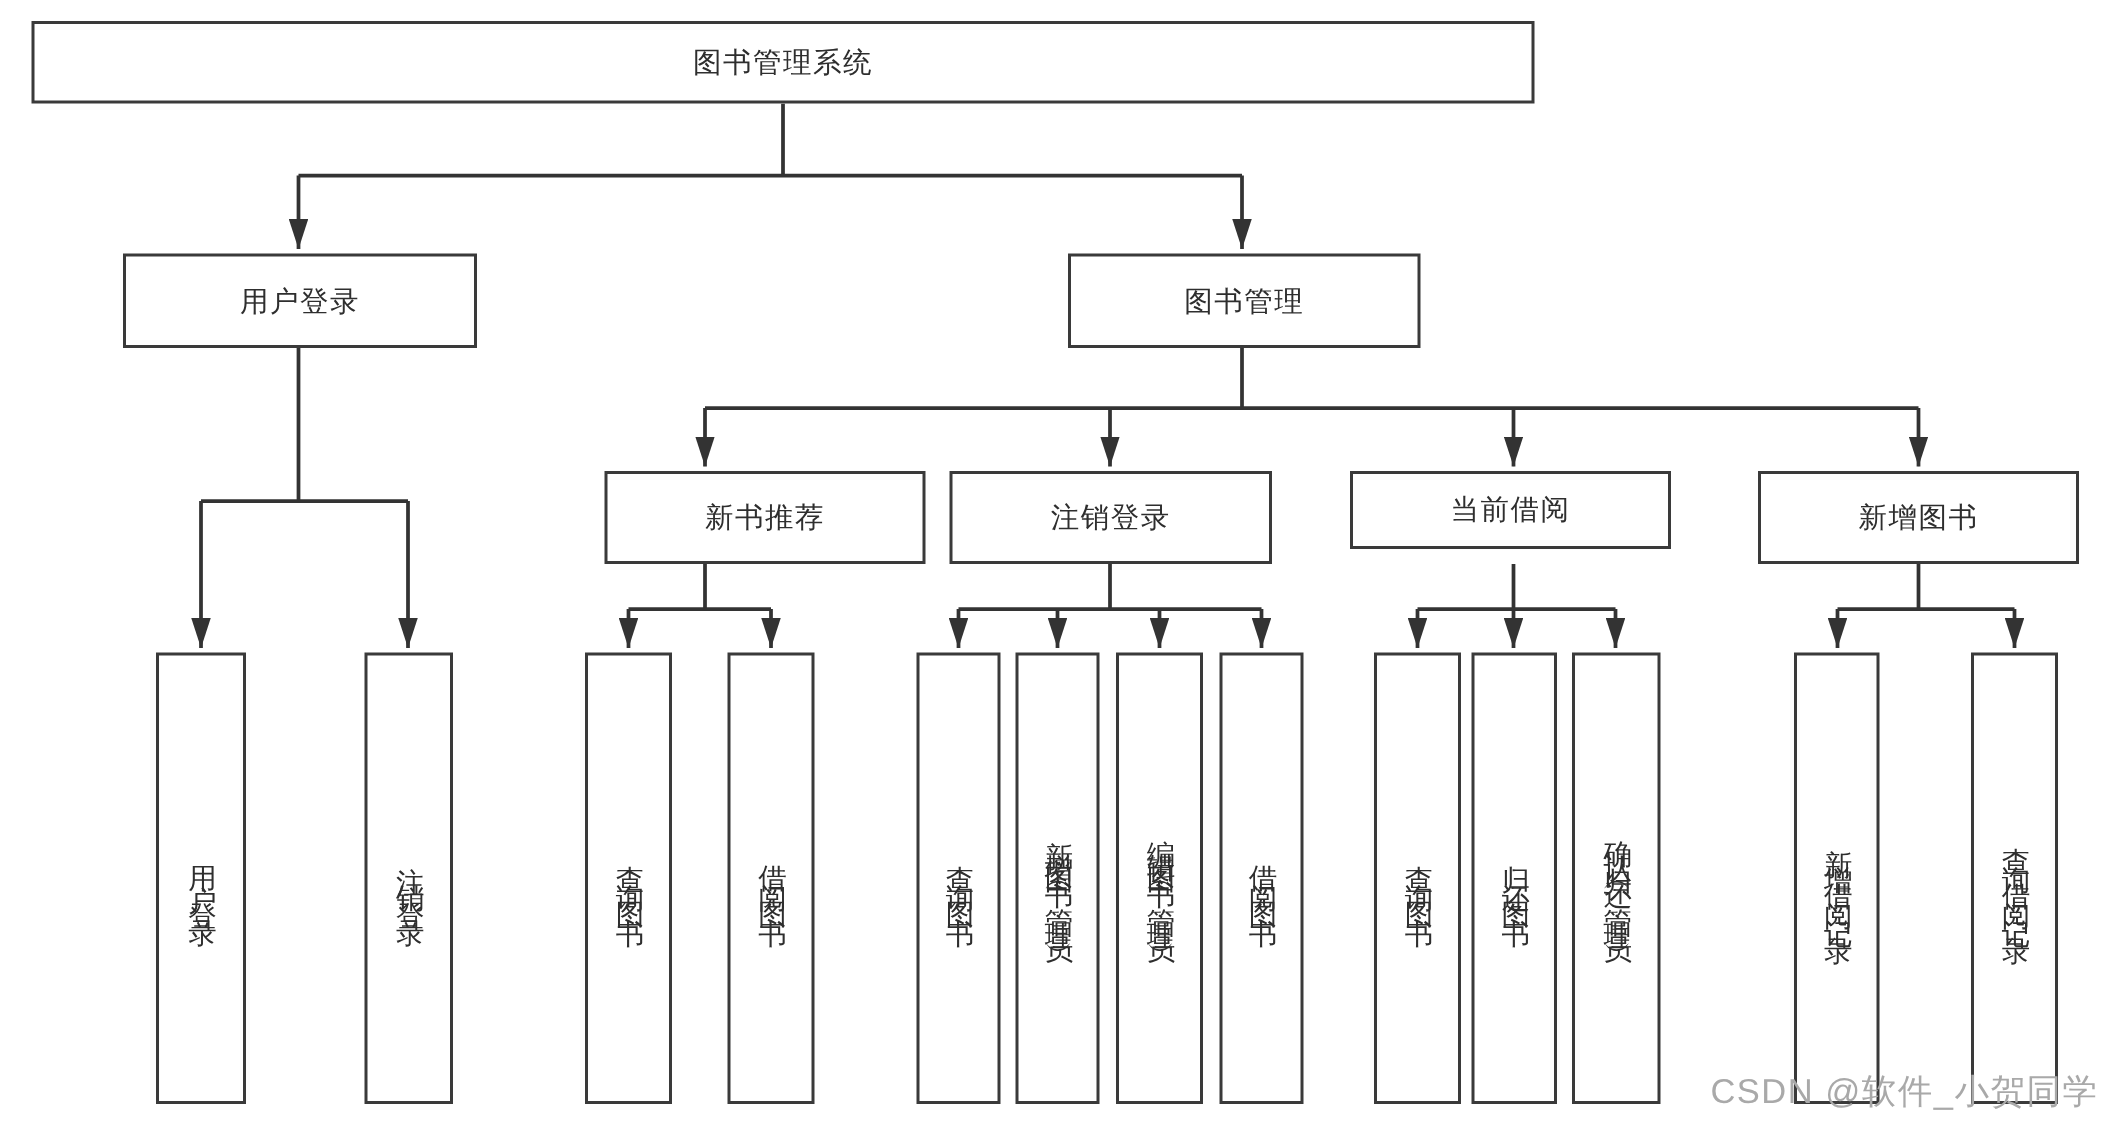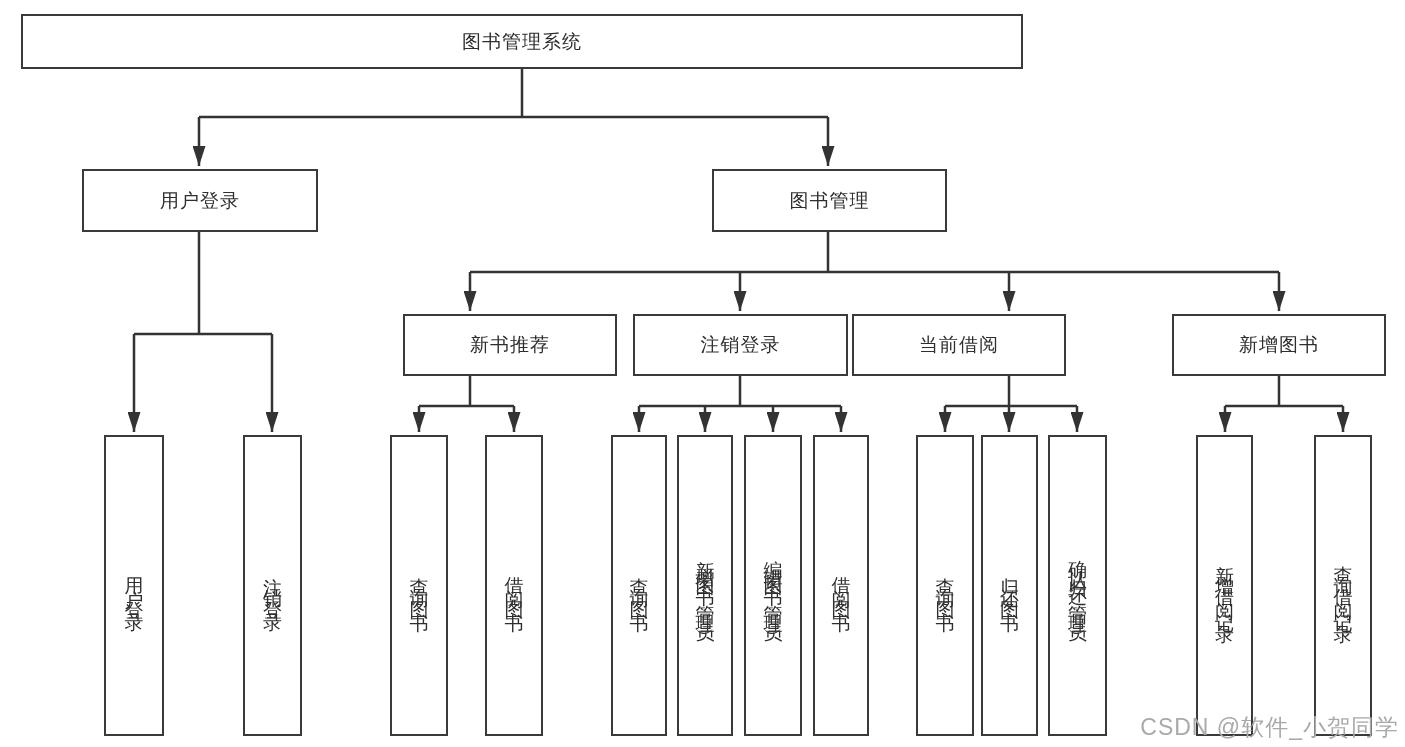--- a/index.html
+++ b/index.html
@@ -117,21 +117,21 @@
     </g>
   </svg>
 
   <div class="box" style="left:21px; top:14px; width:1002px; height:55px;">图书管理系统</div>
 
   <div class="box" style="left:82px; top:169px; width:236px; height:63px;">用户登录</div>
   <div class="box" style="left:712px; top:169px; width:235px; height:63px;">图书管理</div>
 
   <div class="box" style="left:363px; top:314px; width:214px; height:62px;margin-left:40px;">新书推荐</div>
   <div class="box" style="left:633px; top:314px; width:215px; height:62px;">注销登录</div>
-  <div class="box" style="left:852px; top:314px; width:214px; height:62px;">当前借阅</div>
+  <div class="box" style="left:900px; top:314px; width:214px; height:52px;">当前借阅</div>
   <div class="box" style="left:1172px; top:314px; width:214px; height:62px;">新增图书</div>
 
   <div class="vbox" style="left:104px; top:435px; width:60px; height:301px;">
     <span class="vtext">用户登录</span>
   </div>
   <div class="vbox" style="left:243px; top:435px; width:59px; height:301px;">
     <span class="vtext">注销登录</span>
   </div>
 
   <div class="vbox" style="left:390px; top:435px; width:58px; height:301px;">

